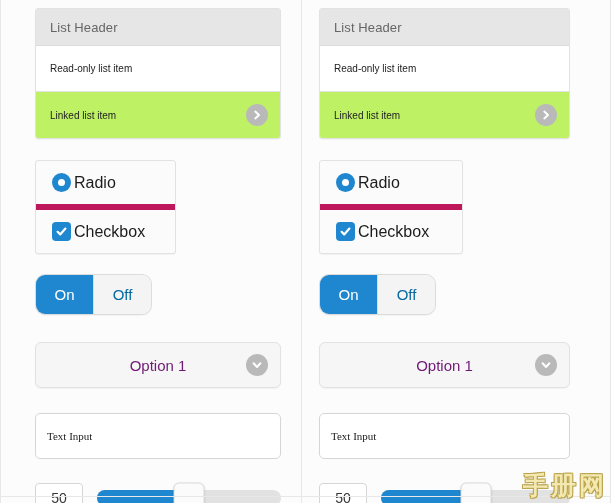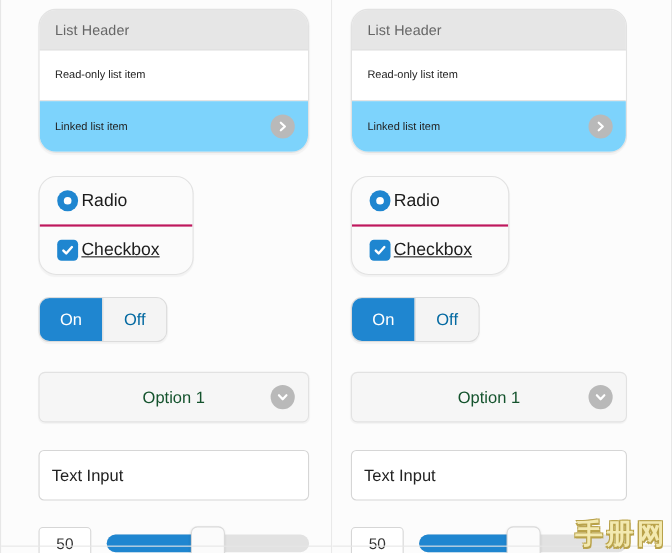--- a/index.html
+++ b/index.html
@@ -46,21 +46,21 @@
     left: 0; right: 0;
     bottom: 6px;
     height: 1px;
     background: #e7e7e7;
   }
 
   
   .card {
     background: #f7f7f7;
     border: 1px solid #e2e2e2;
-    border-radius: 16px;
+    border-radius: 3px;
     box-shadow: 0 1px 1px rgba(0,0,0,0.04);
     overflow: hidden;
   }
 
   
   .list { margin-bottom: 21px; }
   .list-header {
     background: #e6e6e6;
     color: #666;
     font-size: 13px;
@@ -75,21 +75,21 @@
     font-size: 10px;
     color: #222;
     padding: 12px 12px 12px 14px;
     min-height: 21px;
   }
   .list-item.readonly {
     background: #ffffff;
     border-bottom: 1px solid #e2e2e2;
   }
   .list-item.linked {
-    background: #7dd3fc;
+    background: #bef264;
   }
   .chev-circle {
     width: 22px; height: 22px;
     border-radius: 50%;
     background: #b9b9b9;
     display: flex;
     align-items: center;
     justify-content: center;
     flex: 0 0 auto;
   }
@@ -101,21 +101,21 @@
     margin-bottom: 20px;
   }
   .choice-row {
     display: flex;
     align-items: center;
     gap: 3px;
     padding: 12px 16px 12px 16px;
     font-size: 16px;
     color: #1c1c1c;
   }
-  .choice-row + .choice-row { border-top: 2px solid #be185d; text-decoration: underline; }
+  .choice-row + .choice-row { border-top: 6px solid #be185d; }
 
   .radio-mark {
     width: 19px; height: 19px;
     border-radius: 50%;
     background: #1f86d0;
     display: flex;
     align-items: center;
     justify-content: center;
     flex: 0 0 auto;
   }
@@ -164,21 +164,21 @@
   .select-box {
     display: flex;
     align-items: center;
     justify-content: center;
     position: relative;
     background: #f6f6f6;
     border: 1px solid #e2e2e2;
     border-radius: 6px;
     height: 44px;
     font-size: 15px;
-    color: #14532d;
+    color: #701a75;
     margin-bottom: 25px;
     box-shadow: 0 1px 1px rgba(0,0,0,0.04);
   }
   .select-caret {
     position: absolute;
     right: 12px; top: 50%;
     transform: translateY(-50%);
     width: 22px; height: 22px;
     border-radius: 50%;
     background: #b9b9b9;
@@ -189,22 +189,22 @@
   .select-caret svg { display: block; }
 
   
   .text-input {
     box-sizing: border-box;
     width: 100%;
     height: 46px;
     background: #ffffff;
     border: 1px solid #d6d6d6;
     border-radius: 5px;
-    font-size: 15px;
-    font-family: Liberation Sans, sans-serif;
+    font-size: 11px;
+    font-family: Liberation Serif, serif;
     color: #222;
     padding: 12px 11px;
     margin-bottom: 24px;
     outline: none;
   }
 
   
   .slider-row {
     display: flex;
     align-items: center;

